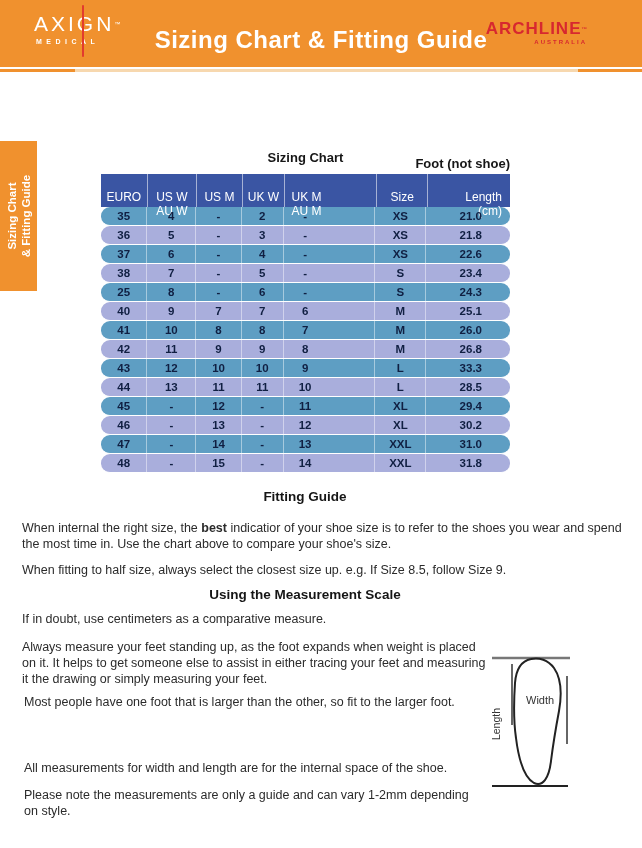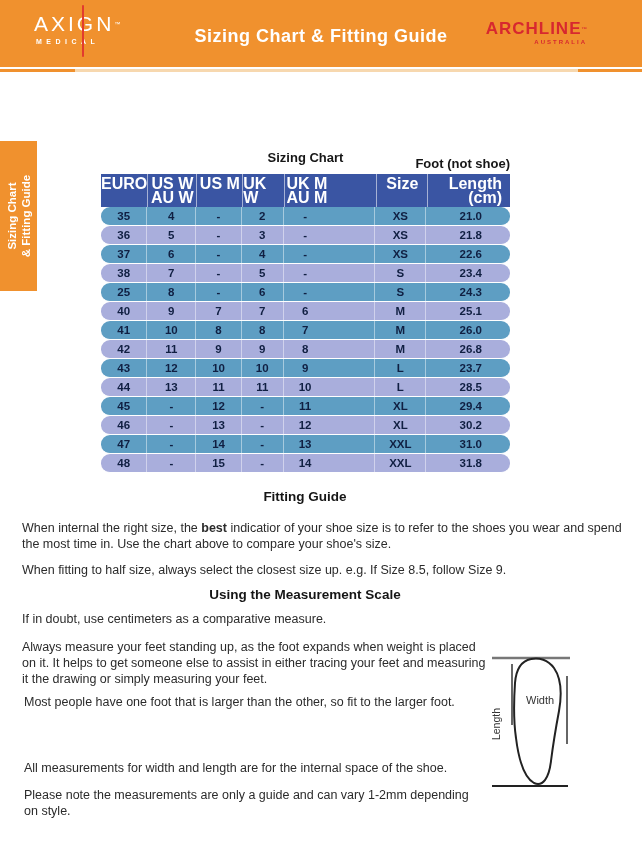--- a/index.html
+++ b/index.html
@@ -7,21 +7,21 @@
         font-family:"Liberation Sans",sans-serif;color:#2b2b2b;}
 
   
   .band{position:absolute;left:0;top:0;width:642px;height:67px;background:#F0912E;}
   .axign{position:absolute;left:34px;top:12px;width:110px;color:#fff;}
   .axign-name{font-size:21px;font-weight:400;letter-spacing:3px;line-height:24px;}
   .axign-name .tm{font-size:6px;vertical-align:top;letter-spacing:0;}
   .axign-sub{font-size:7px;font-weight:700;letter-spacing:4.5px;margin-top:2px;margin-left:2px;}
   .axign-line{position:absolute;left:48px;top:-7px;width:2px;height:52px;background:#E23B2E;border-radius:1px;}
   .band-title{position:absolute;left:0;top:26px;width:642px;text-align:center;
-        color:#ffffff;font-size:18px;font-weight:700;letter-spacing:.5px;}
+        color:#ffffff;font-size:24px;font-weight:700;letter-spacing:.5px;}
   .archline{position:absolute;right:55px;top:20px;text-align:right;color:#D7282F;}
   .arch-name{font-size:17px;font-weight:700;letter-spacing:1px;line-height:18px;}
   .arch-name .tm2{font-size:5.5px;vertical-align:top;letter-spacing:0;}
   .arch-sub{font-size:6px;font-weight:700;letter-spacing:2px;margin-top:1px;}
   .band-rule{position:absolute;left:0;top:69px;width:642px;height:3px;
         background:linear-gradient(to right,#F0912E 0 75px,#F7D8AF 75px 578px,#F0912E 578px 642px);}
 
   
   .side-tab{position:absolute;left:0;top:141px;width:37px;height:150px;background:#F0912E;}
   .side-tab-text{position:absolute;left:50%;top:50%;width:150px;
@@ -31,21 +31,21 @@
   
   .chart-title{position:absolute;left:101px;top:150px;width:409px;text-align:center;
         font-size:13px;font-weight:700;color:#161616;}
   .foot-label{position:absolute;left:350px;top:156px;width:160px;text-align:right;
         font-size:13px;font-weight:700;color:#161616;}
 
   
   .table{position:absolute;left:101px;top:174px;width:409px;}
   .thead{display:flex;height:33px;background:#3A55A3;}
   .thead .tcell{box-sizing:border-box;display:flex;flex-direction:column;align-items:center;
-        justify-content:flex-start;padding-top:3px;color:#fff;font-size:16px;font-weight:700;line-height:14px;}
+        justify-content:flex-start;padding-top:16px;color:#fff;font-size:12px;font-weight:400;line-height:14px;}
   .thead .tcell span{display:block;}
   .trow{display:flex;height:19px;box-sizing:border-box;border-bottom:1px solid #ffffff;border-radius:9px;}
   .row-dark{background:#5E9EC3;}
   .row-light{background:#A9AEDC;}
   .trow .tcell{box-sizing:border-box;display:flex;align-items:center;justify-content:center;
         color:#101F42;font-size:11.5px;font-weight:700;}
   .c0{width:52px;} .c1{width:56px;} .c2{width:52px;} .c3{width:48px;} .c4{width:50px;}
   .c5{width:58px;margin-left:48px;} .c6{width:93px;}
   .thead .c6{align-items:flex-end;padding-right:8px;}
   .trow  .c6{justify-content:flex-end;padding-right:28px;}
@@ -204,21 +204,21 @@
           <div class="tcell c5">M</div>
           <div class="tcell c6">26.8</div>
         </div>
         <div class="trow row-dark">
           <div class="tcell c0">43</div>
           <div class="tcell c1">12</div>
           <div class="tcell c2">10</div>
           <div class="tcell c3">10</div>
           <div class="tcell c4">9</div>
           <div class="tcell c5">L</div>
-          <div class="tcell c6">23.7</div>
+          <div class="tcell c6">33.3</div>
         </div>
         <div class="trow row-light">
           <div class="tcell c0">44</div>
           <div class="tcell c1">13</div>
           <div class="tcell c2">11</div>
           <div class="tcell c3">11</div>
           <div class="tcell c4">10</div>
           <div class="tcell c5">L</div>
           <div class="tcell c6">28.5</div>
         </div>

